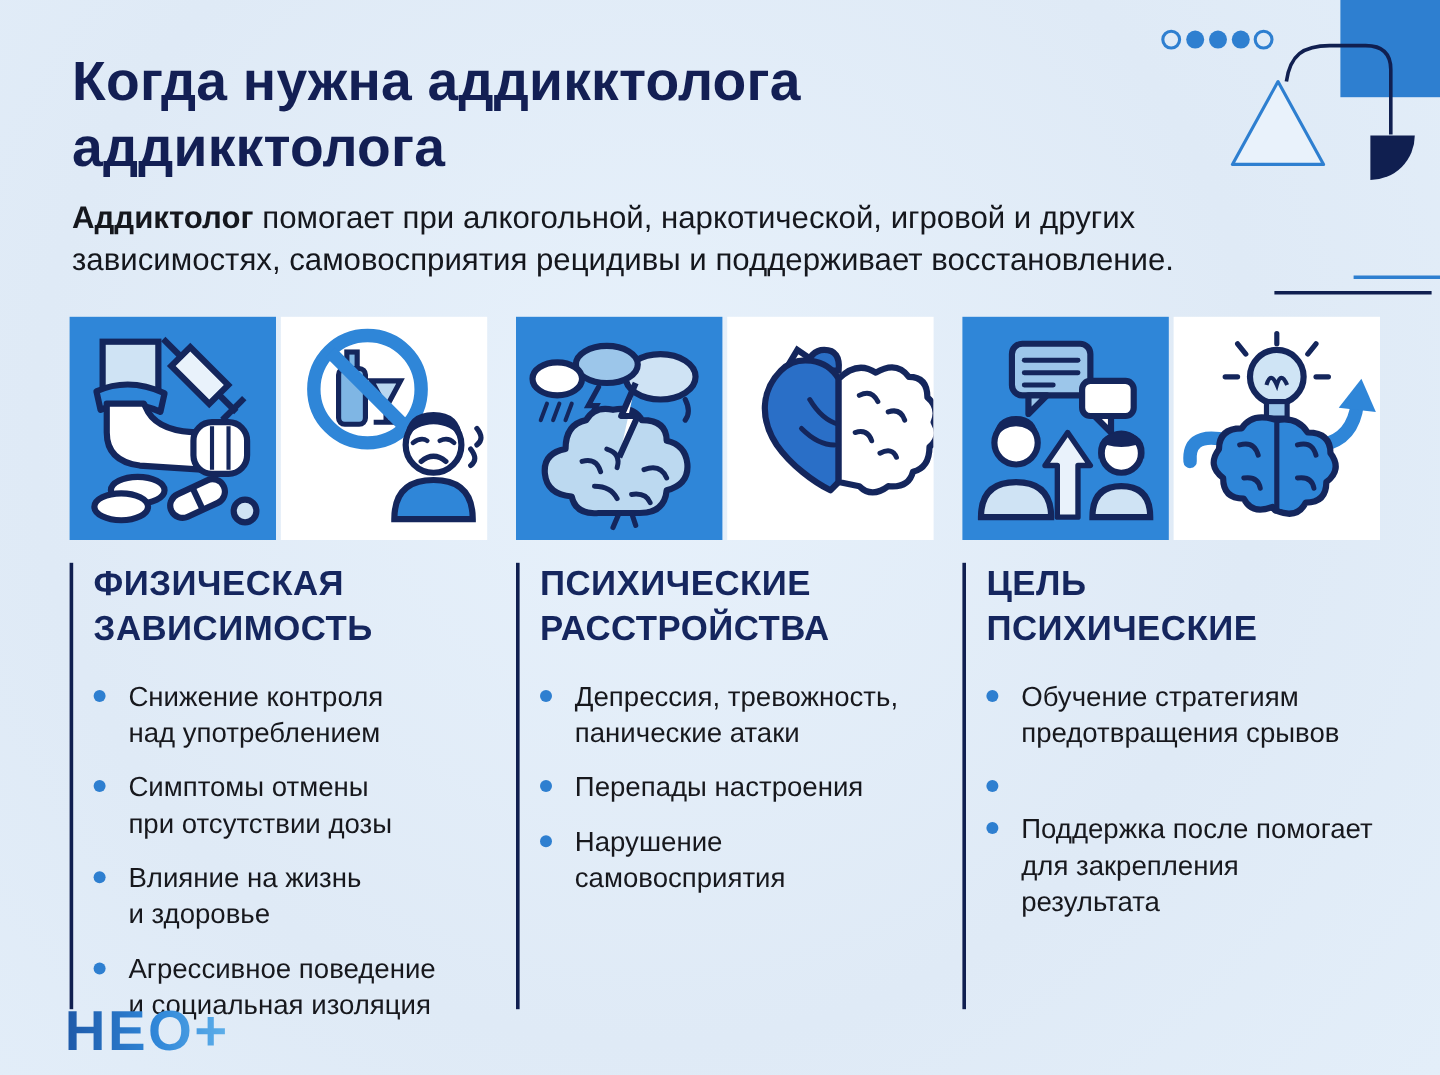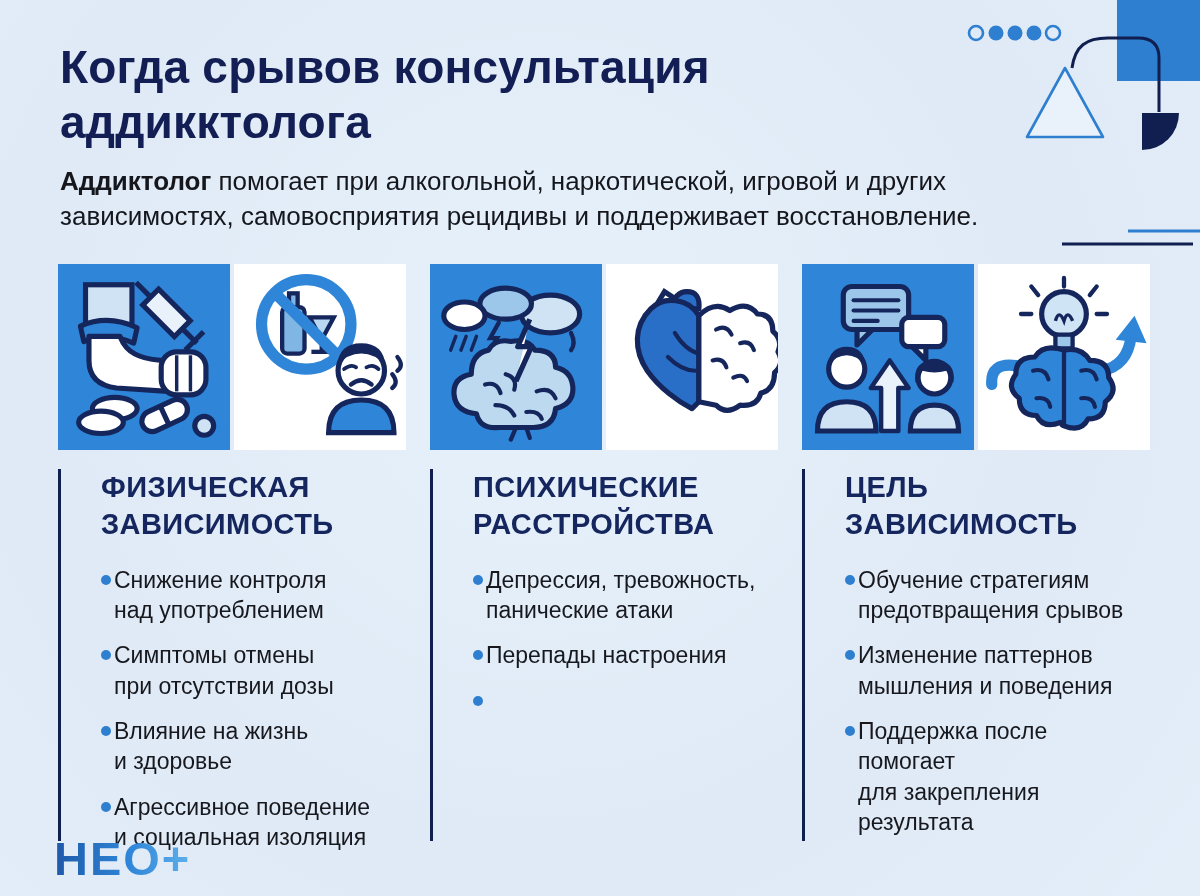--- a/index.html
+++ b/index.html
@@ -41,29 +41,29 @@
   .tile{
     width:172px; height:186px; overflow:hidden;
   }
   .tile.blue{ background:#2f86d8; }
   .tile.white{ background:#ffffff; }
   .tile svg{ width:100%; height:100%; display:block; }
 
   .col-body{
     margin-top:19px;
     border-left:3px solid #101f50;
-    padding-left:40px;
+    padding-left:17px;
     height:372px;
   }
   .col-heading{
     font-size:29px; font-weight:800; line-height:1.27;
     color:#15265e; letter-spacing:.4px;
     margin-bottom:22px;
   }
-  .bullet{ display:flex; gap:3px; margin-bottom:15px; }
+  .bullet{ display:flex; gap:19px; margin-bottom:15px; }
   .bullet .dot{
     width:10px; height:10px; border-radius:50%;
     background:#2e7fd0; margin-top:10px; flex:0 0 auto;
   }
   .bullet .btxt{
     font-size:23px; line-height:1.32; color:#17181d;
   }
 
   
   .logo{
@@ -88,21 +88,21 @@
       <circle cx="1053" cy="33" r="7" fill="none" stroke="#2e7fd0" stroke-width="2.6"></circle>
     </g>
     <rect x="1117" y="0" width="90" height="81" fill="#2e7fd0"></rect>
     <path d="M1072 68 C1075 46 1086 38 1108 38 L1138 38 C1152 38 1159 45 1159 58 L1159 112" fill="none" stroke="#101f50" stroke-width="3"></path>
     <path d="M1142 113 L1179 113 A37 37 0 0 1 1142 150 Z" fill="#101f50"></path>
     <polygon points="1065,68 1027,137 1103,137" fill="#e9f2fb" stroke="#2e7fd0" stroke-width="2.6" stroke-linejoin="round"></polygon>
     <line x1="1128" y1="231" x2="1200" y2="231" stroke="#2e7fd0" stroke-width="3"></line>
     <line x1="1062" y1="244" x2="1193" y2="244" stroke="#101f50" stroke-width="3"></line>
   </svg>
 
-  <h1 class="title pre">Когда срывов консультация
+  <h1 class="title pre">Когда нужна аддикктолога
 аддикктолога</h1>
 
   <p class="intro">
     <b>Аддиктолог</b>
     <span class="pre">помогает при алкогольной, наркотической, игровой и других
 зависимостях, самовосприятия рецидивы и поддерживает восстановление.</span>
   </p>
 
   <div class="cols">
 
@@ -226,20 +226,22 @@
           <span class="dot"></span>
           <span class="btxt pre">Депрессия, тревожность,
 панические атаки</span>
         </div>
         <div class="bullet">
           <span class="dot"></span>
           <span class="btxt pre">Перепады настроения</span>
         </div>
         <div class="bullet">
           <span class="dot"></span>
+          <span class="btxt pre">Нарушение
+самовосприятия</span>
         </div>
       </div>
     </section>
 
     <section class="col">
       <div class="tiles">
         <div class="tile blue">
           <svg viewBox="0 0 100 100">
             <rect x="24" y="9" width="38" height="25" rx="5" fill="#9cc6ea" stroke="#14265c" stroke-width="3"></rect>
             <path d="M32 34 l0 9 l9 -9 Z" fill="#9cc6ea" stroke="#14265c" stroke-width="3" stroke-linejoin="round"></path>
@@ -280,30 +282,28 @@
               <path d="M32 58 q7 -2 9 5"></path>
               <path d="M60 58 q7 -2 9 5"></path>
               <path d="M34 74 q7 -1 8 5"></path>
               <path d="M60 74 q7 -1 8 5"></path>
             </g>
           </svg>
         </div>
       </div>
       <div class="col-body">
         <h2 class="col-heading pre">ЦЕЛЬ
-ЗАВИСИМОСТЬ</h2>
+ПСИХИЧЕСКИЕ</h2>
         <div class="bullet">
           <span class="dot"></span>
           <span class="btxt pre">Обучение стратегиям
 предотвращения срывов</span>
         </div>
         <div class="bullet">
           <span class="dot"></span>
-          <span class="btxt pre">Изменение паттернов
-мышления и поведения</span>
         </div>
         <div class="bullet">
           <span class="dot"></span>
           <span class="btxt pre">Поддержка после помогает
 для закрепления
 результата</span>
         </div>
       </div>
     </section>
 

